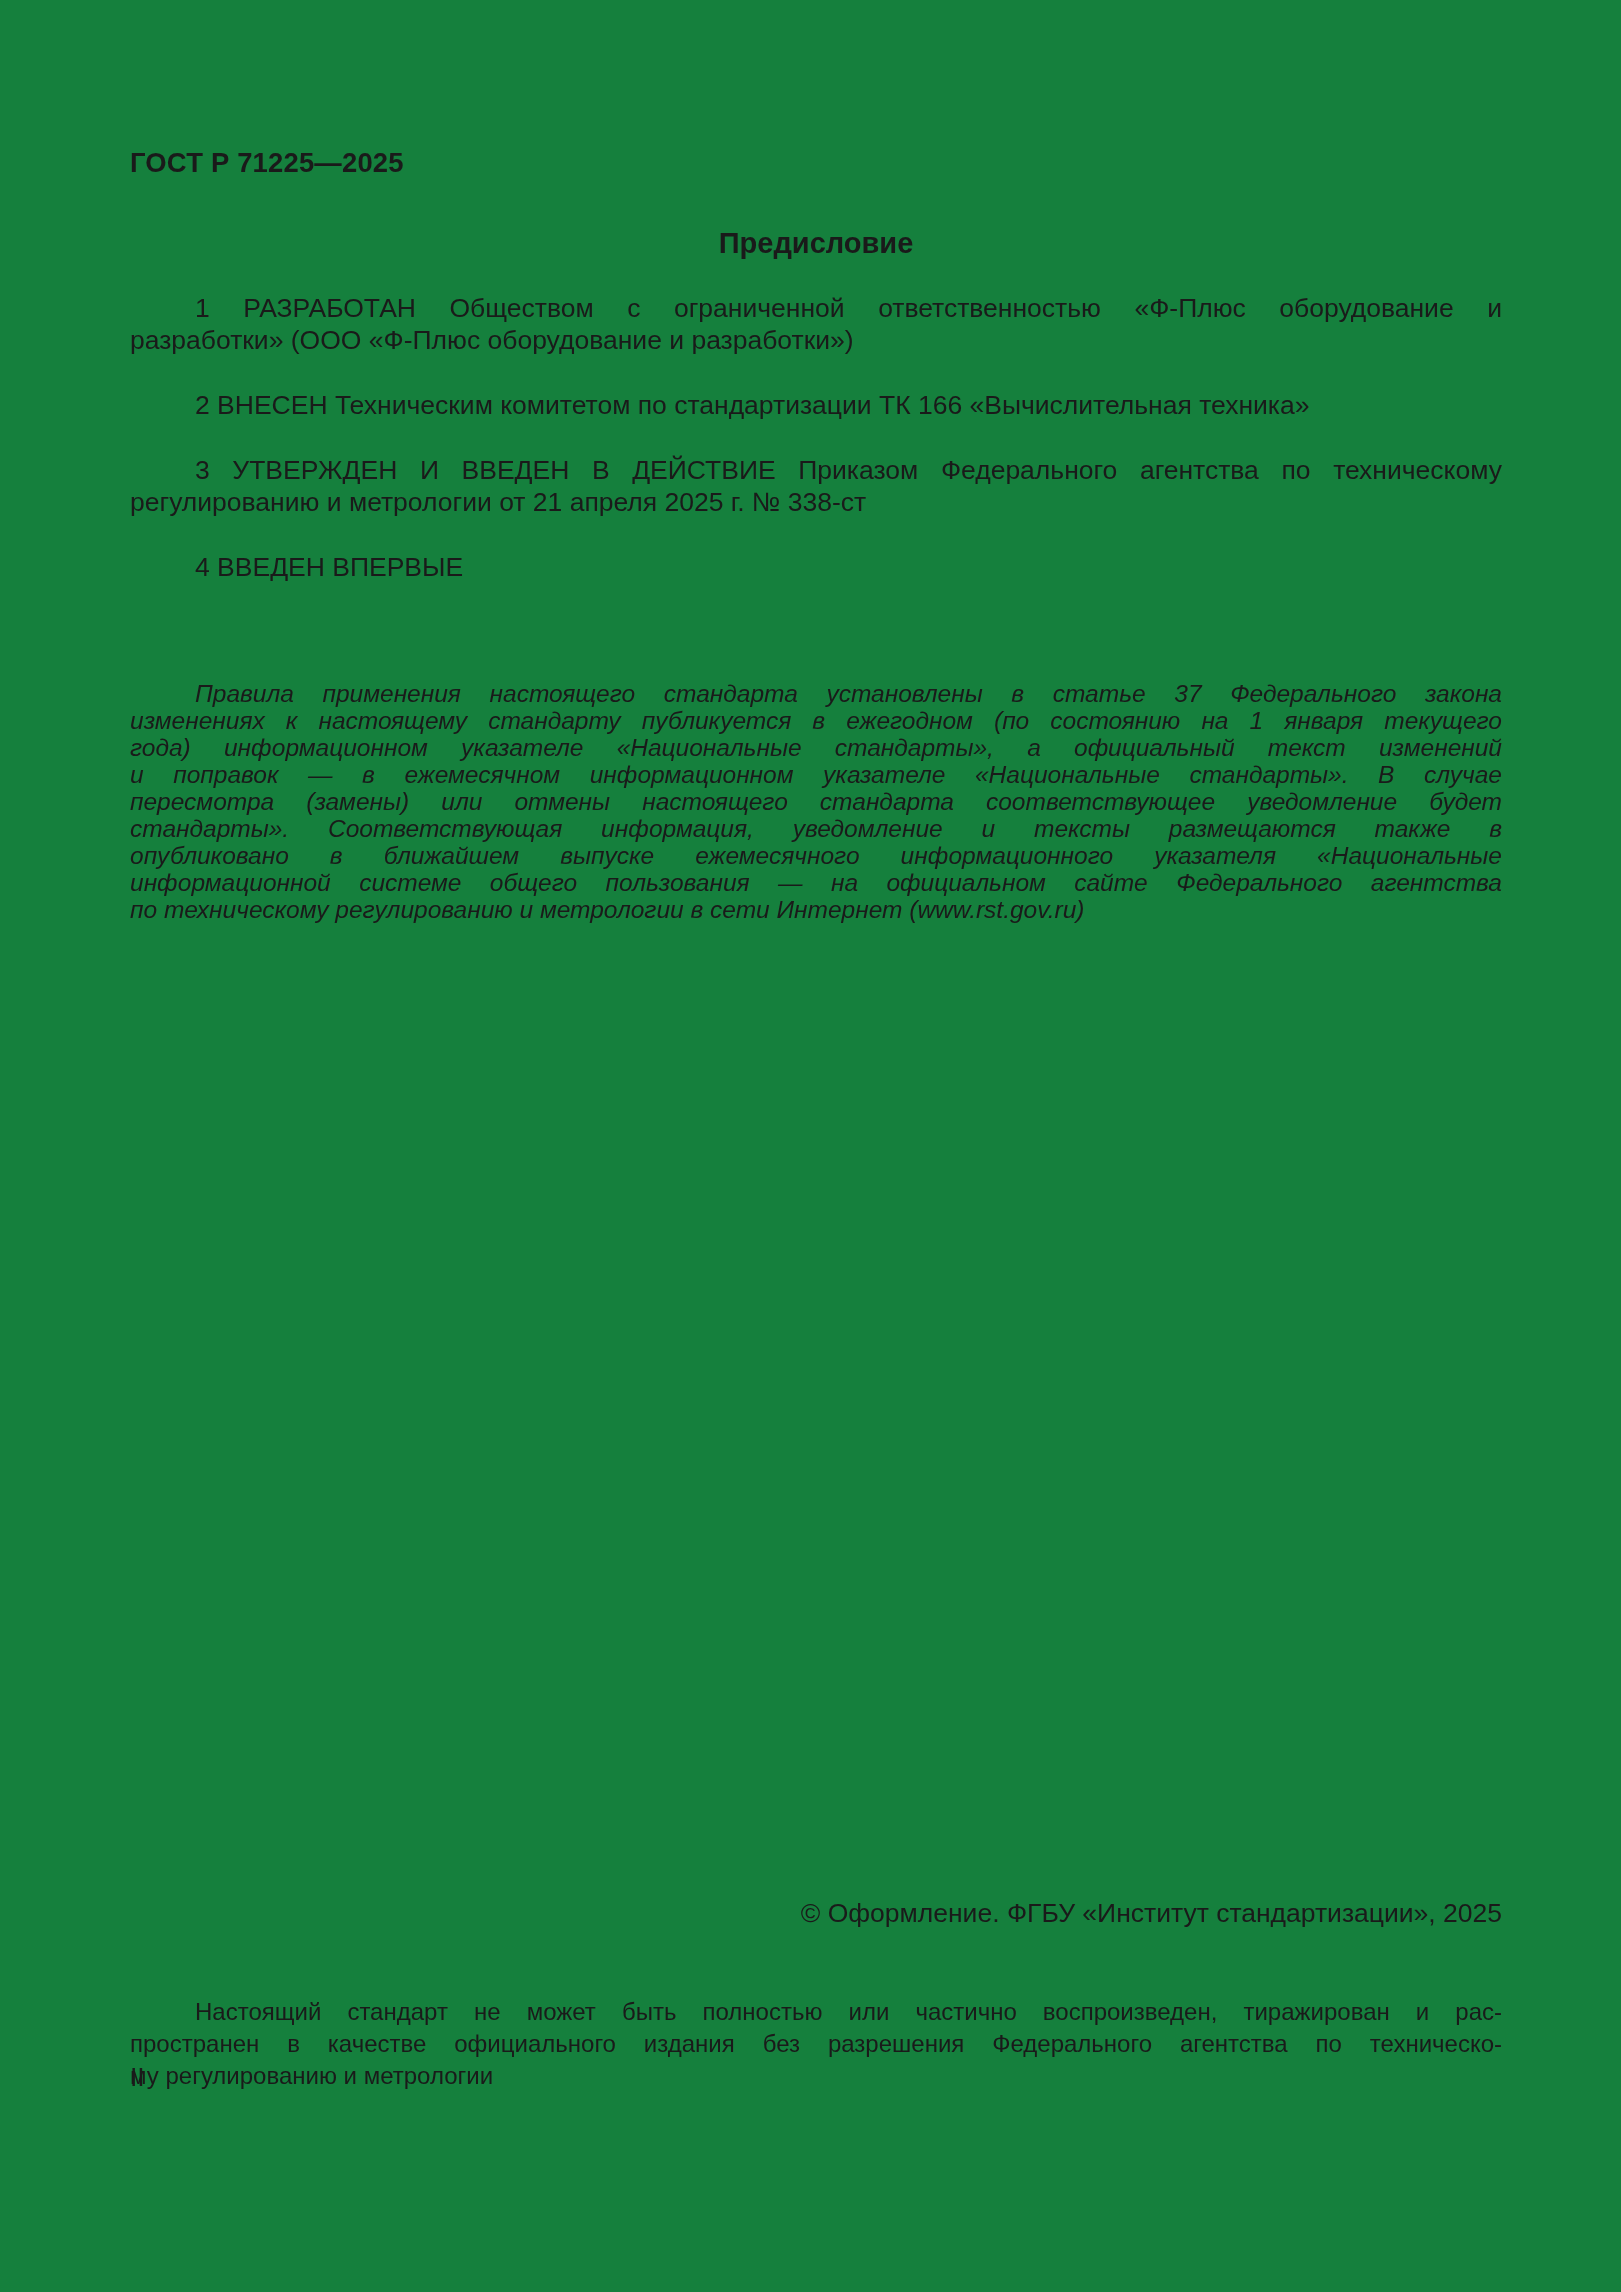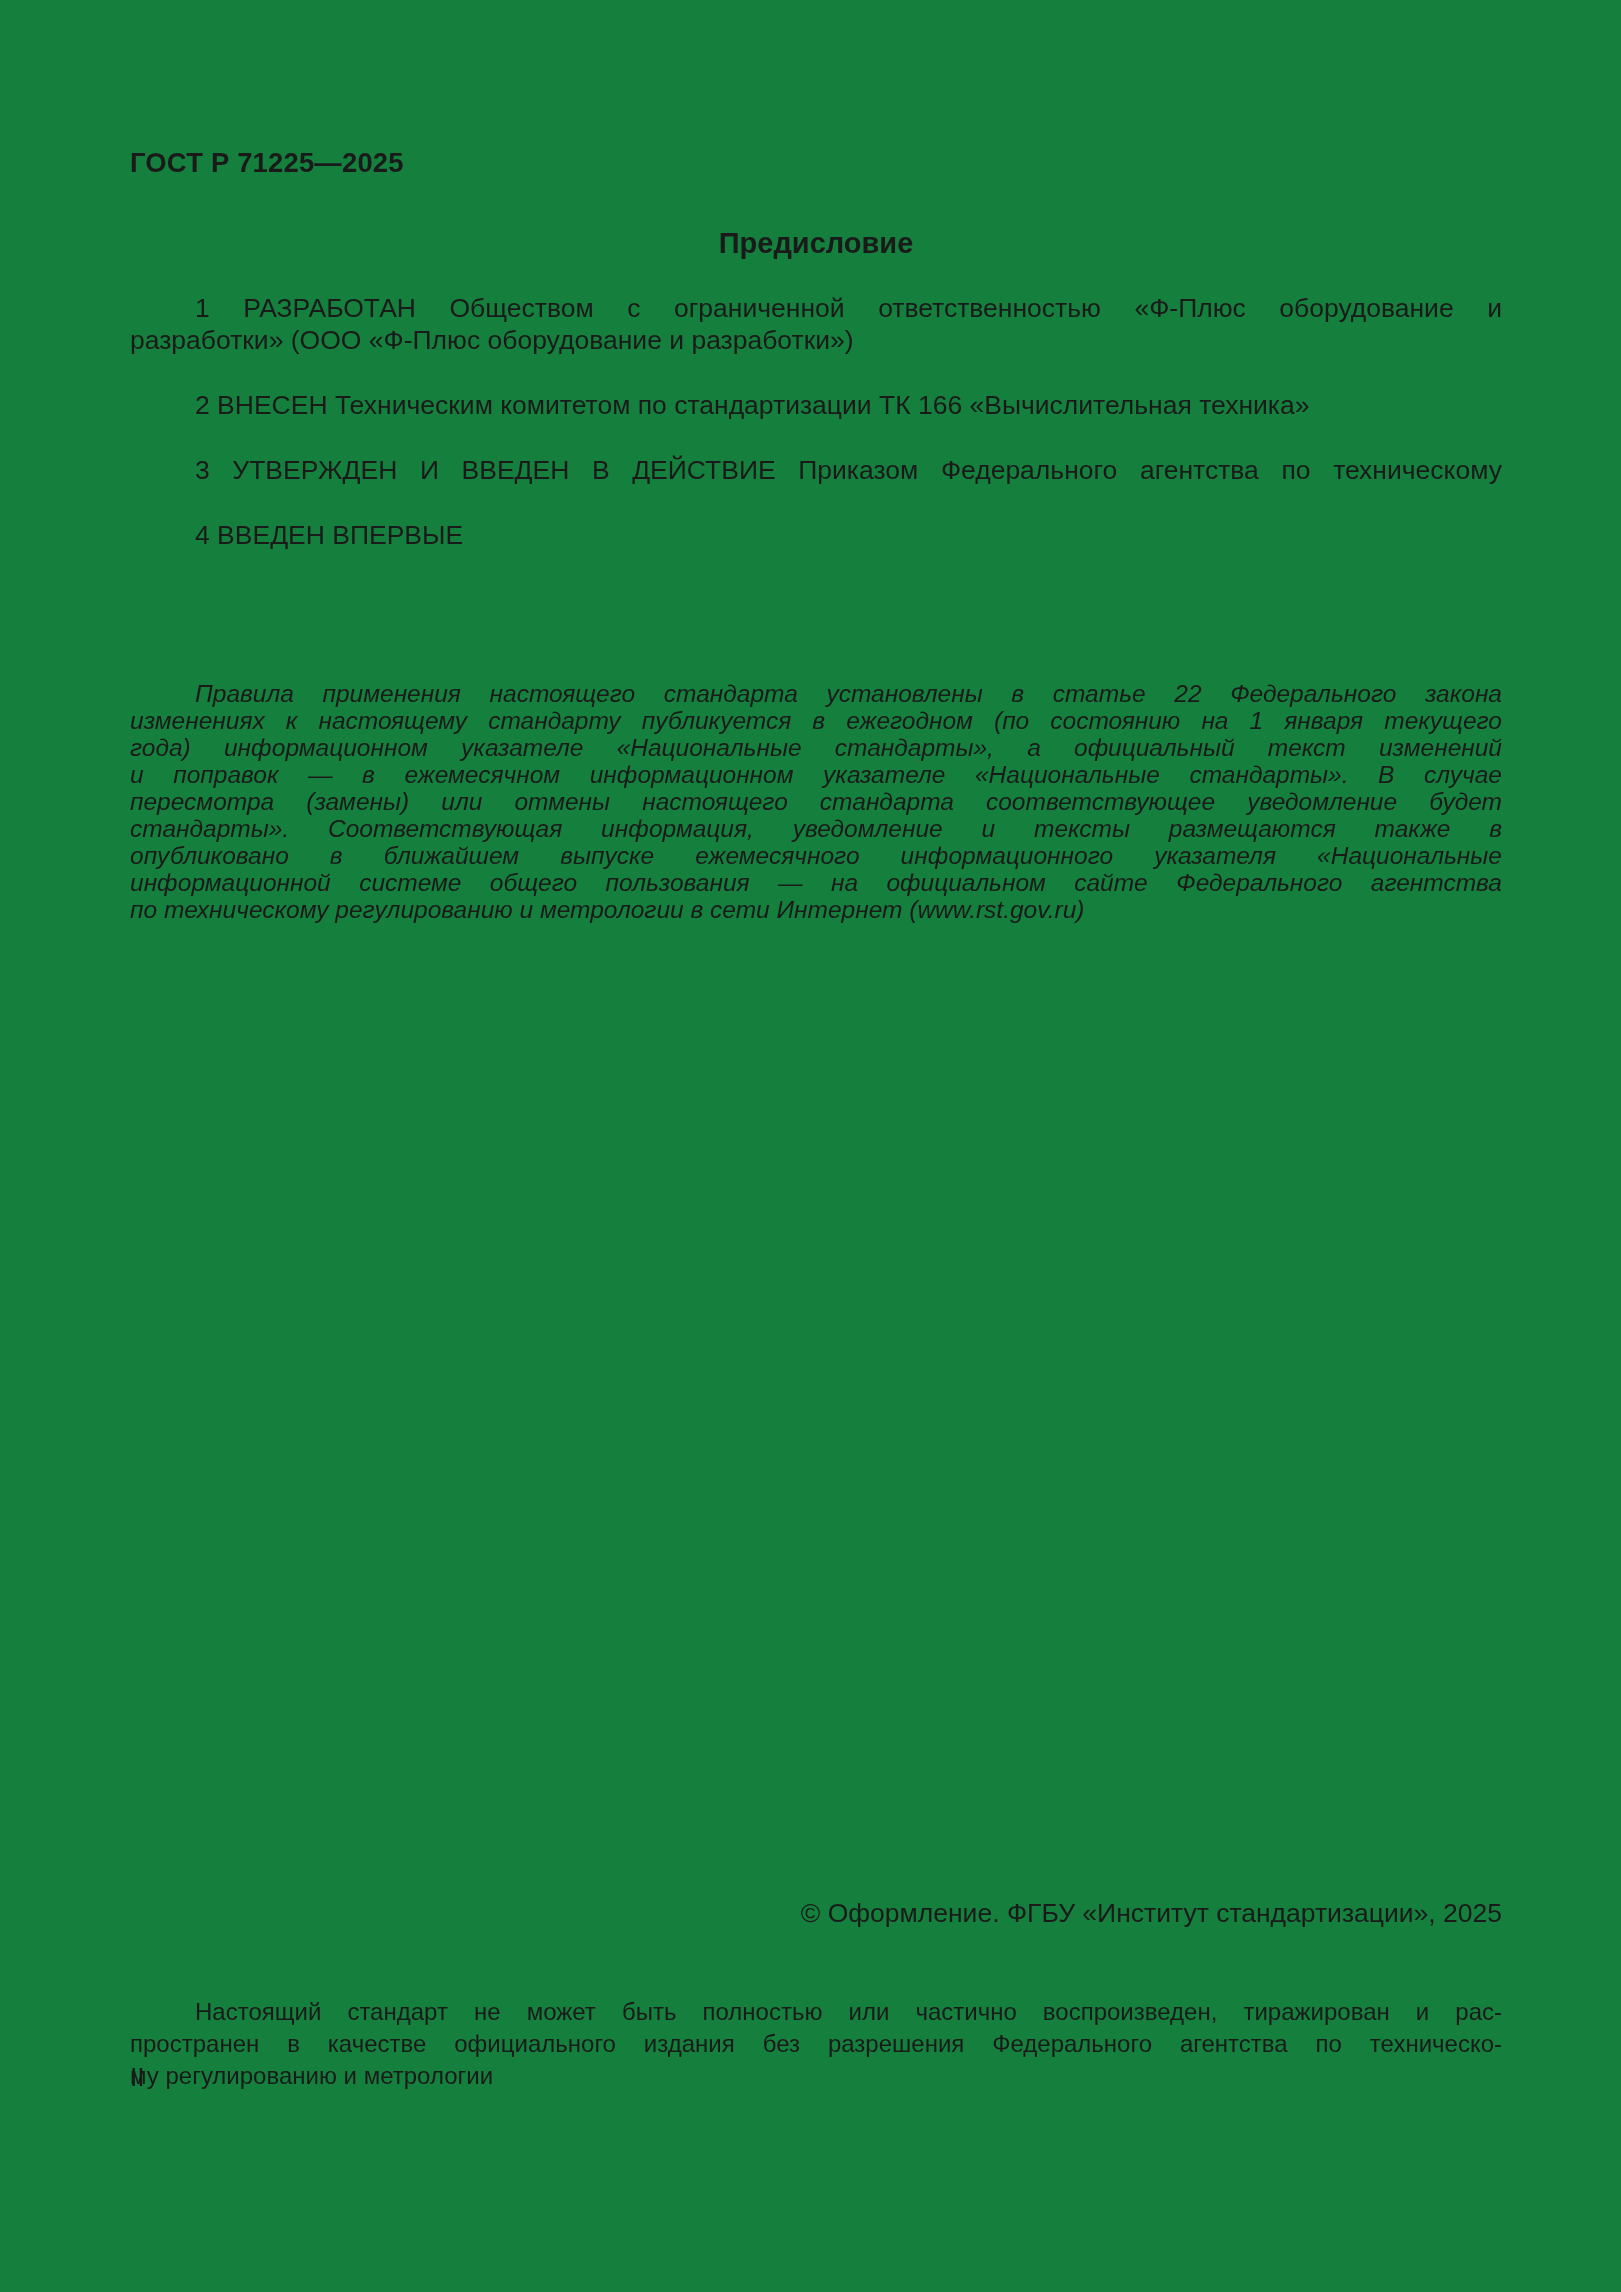--- a/index.html
+++ b/index.html
@@ -82,28 +82,29 @@
   <div class="foreword">
     <div class="para jlines">
         <div>1  РАЗРАБОТАН  Обществом  с  ограниченной  ответственностью  «Ф-Плюс  оборудование  и</div>
         <div class="last">разработки» (ООО «Ф-Плюс оборудование и разработки»)</div>
       </div>
     <div class="para jlines">
         <div class="last">2  ВНЕСЕН Техническим комитетом по стандартизации ТК 166 «Вычислительная техника»</div>
       </div>
     <div class="para jlines">
         <div>3  УТВЕРЖДЕН  И  ВВЕДЕН  В  ДЕЙСТВИЕ  Приказом  Федерального  агентства  по  техническому</div>
+        <div class="last">регулированию и метрологии от 21 апреля 2025 г. № 338-ст</div>
       </div>
     <div class="para jlines">
         <div class="last">4  ВВЕДЕН ВПЕРВЫЕ</div>
       </div>
   </div>
 
   <div class="legal-note jlines">
-      <div>Правила применения настоящего стандарта установлены в статье 22 Федерального закона</div>
+      <div>Правила применения настоящего стандарта установлены в статье 37 Федерального закона</div>
       <div>изменениях к настоящему стандарту публикуется в ежегодном (по состоянию на 1 января текущего</div>
       <div>года)  информационном  указателе  «Национальные  стандарты»,  а  официальный  текст  изменений</div>
       <div>и поправок — в ежемесячном информационном указателе «Национальные стандарты». В случае</div>
       <div>пересмотра (замены) или отмены настоящего стандарта соответствующее уведомление будет</div>
       <div>стандарты».  Соответствующая  информация,  уведомление  и  тексты  размещаются  также  в</div>
       <div>опубликовано  в  ближайшем  выпуске  ежемесячного  информационного  указателя  «Национальные</div>
       <div>информационной системе общего пользования — на официальном сайте Федерального агентства</div>
       <div class="last">по техническому регулированию и метрологии в сети Интернет (www.rst.gov.ru)</div>
     </div>
 

